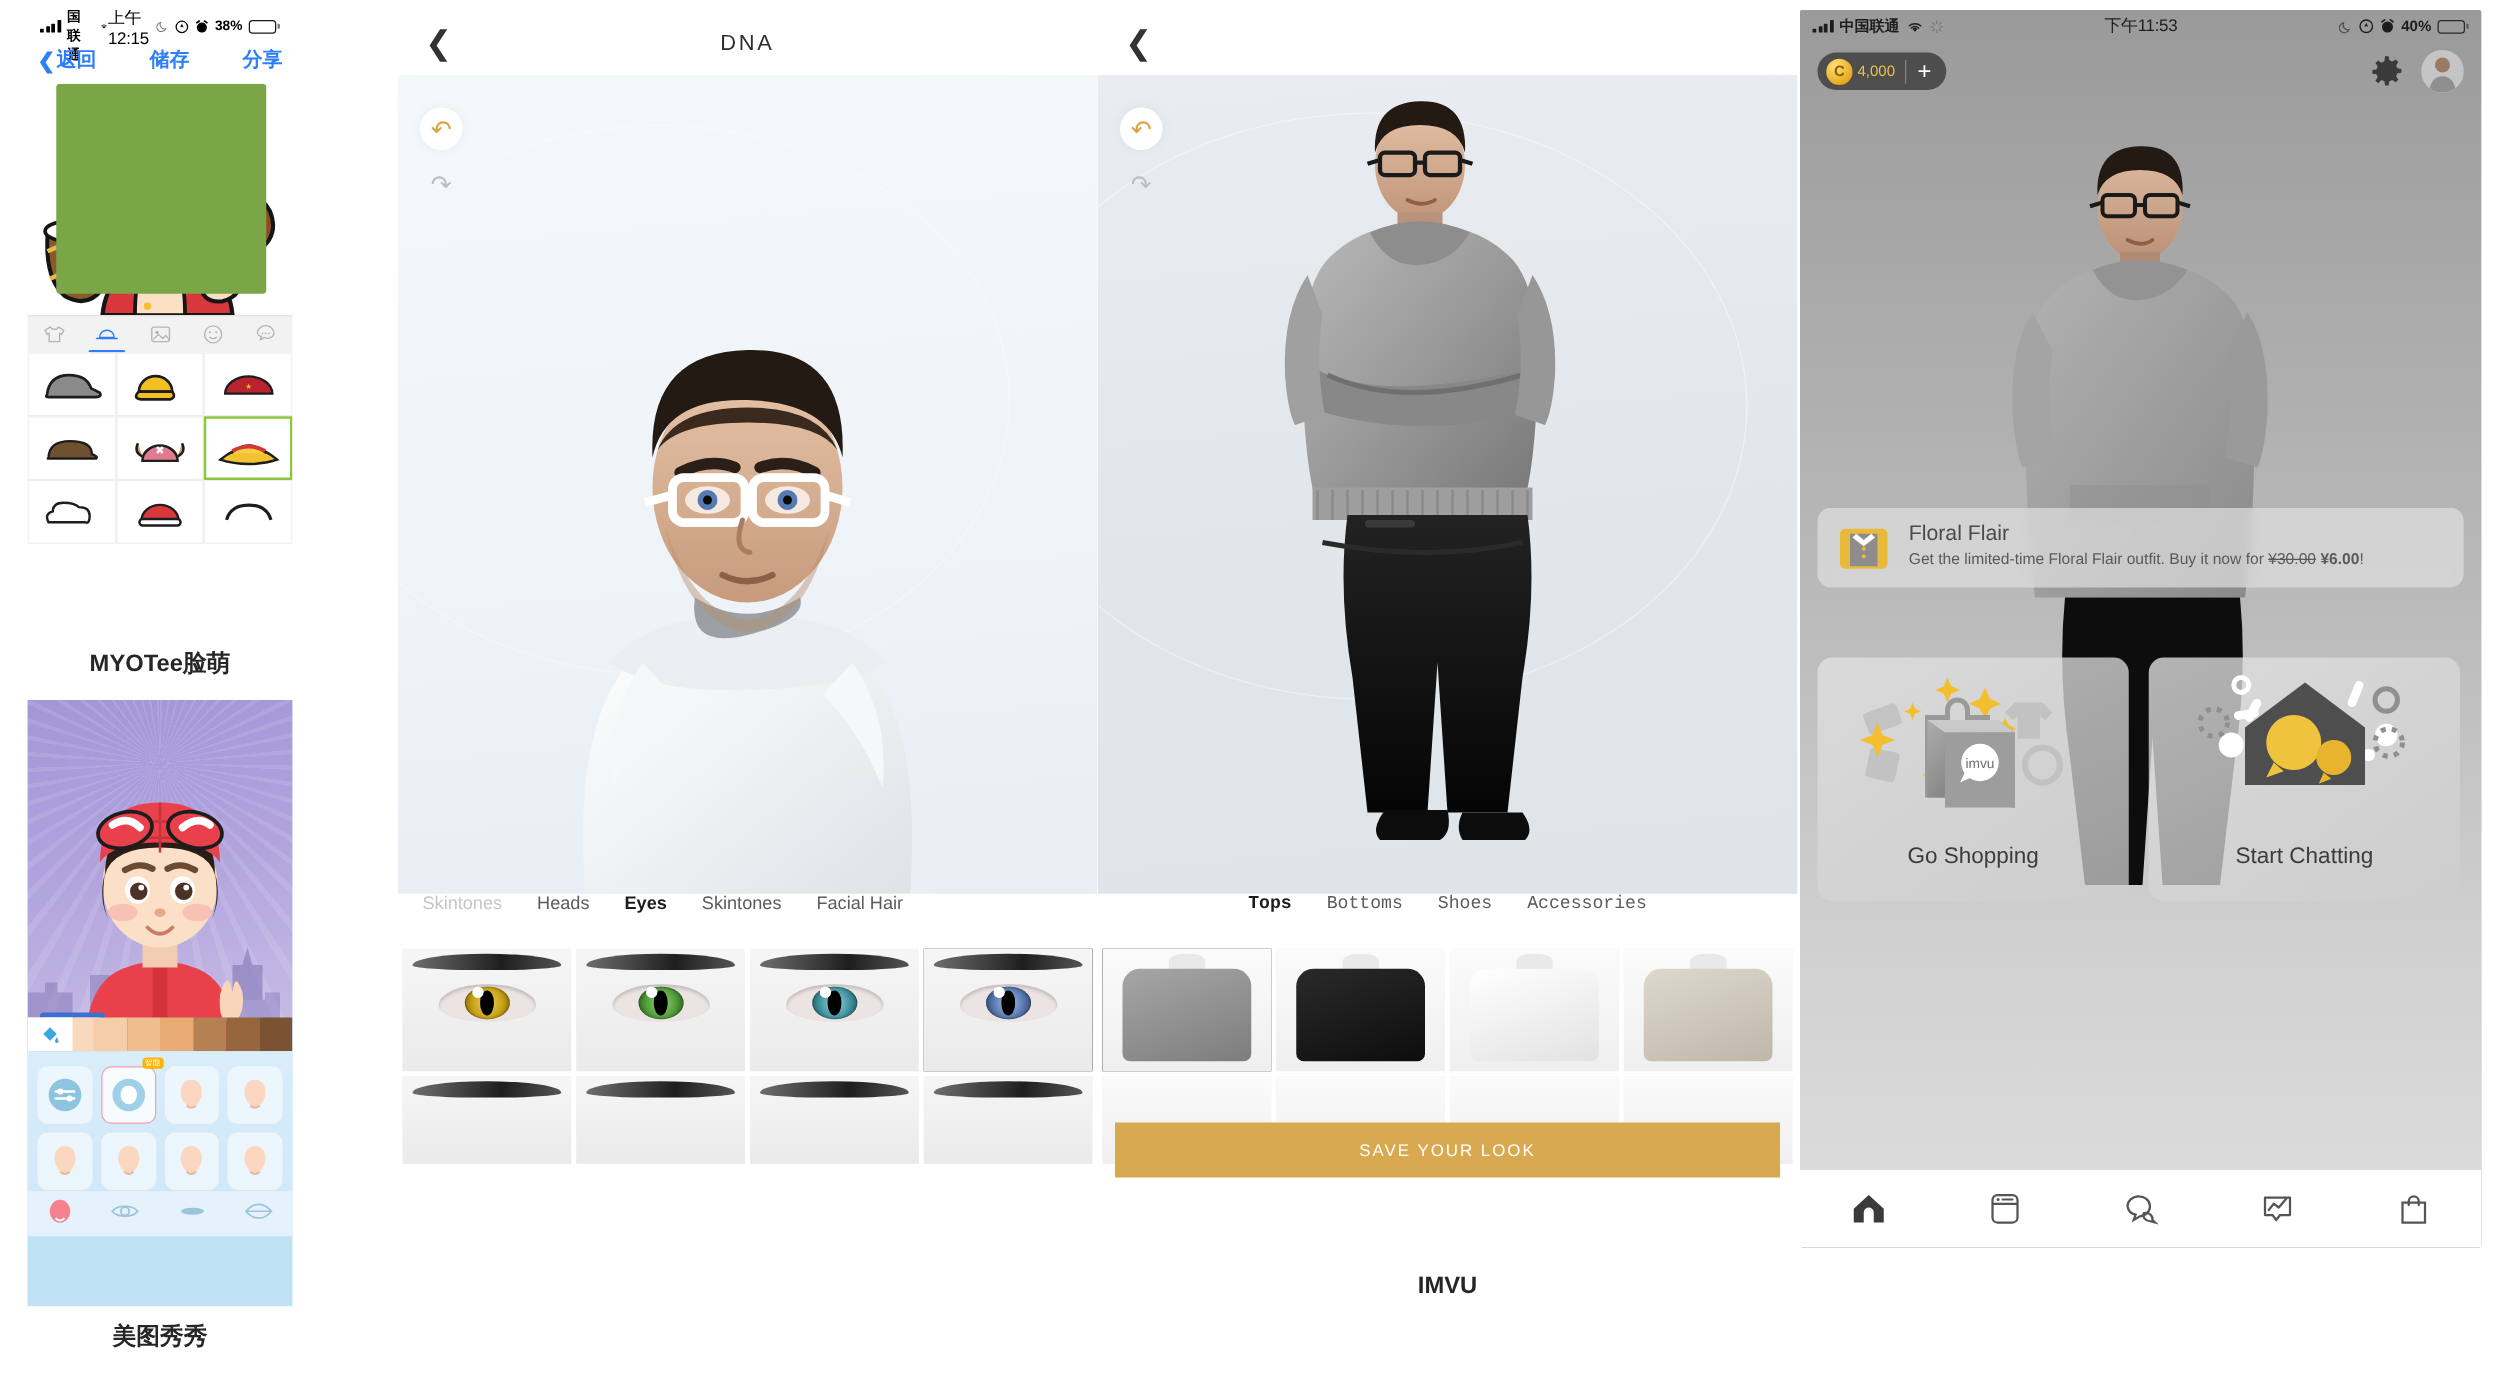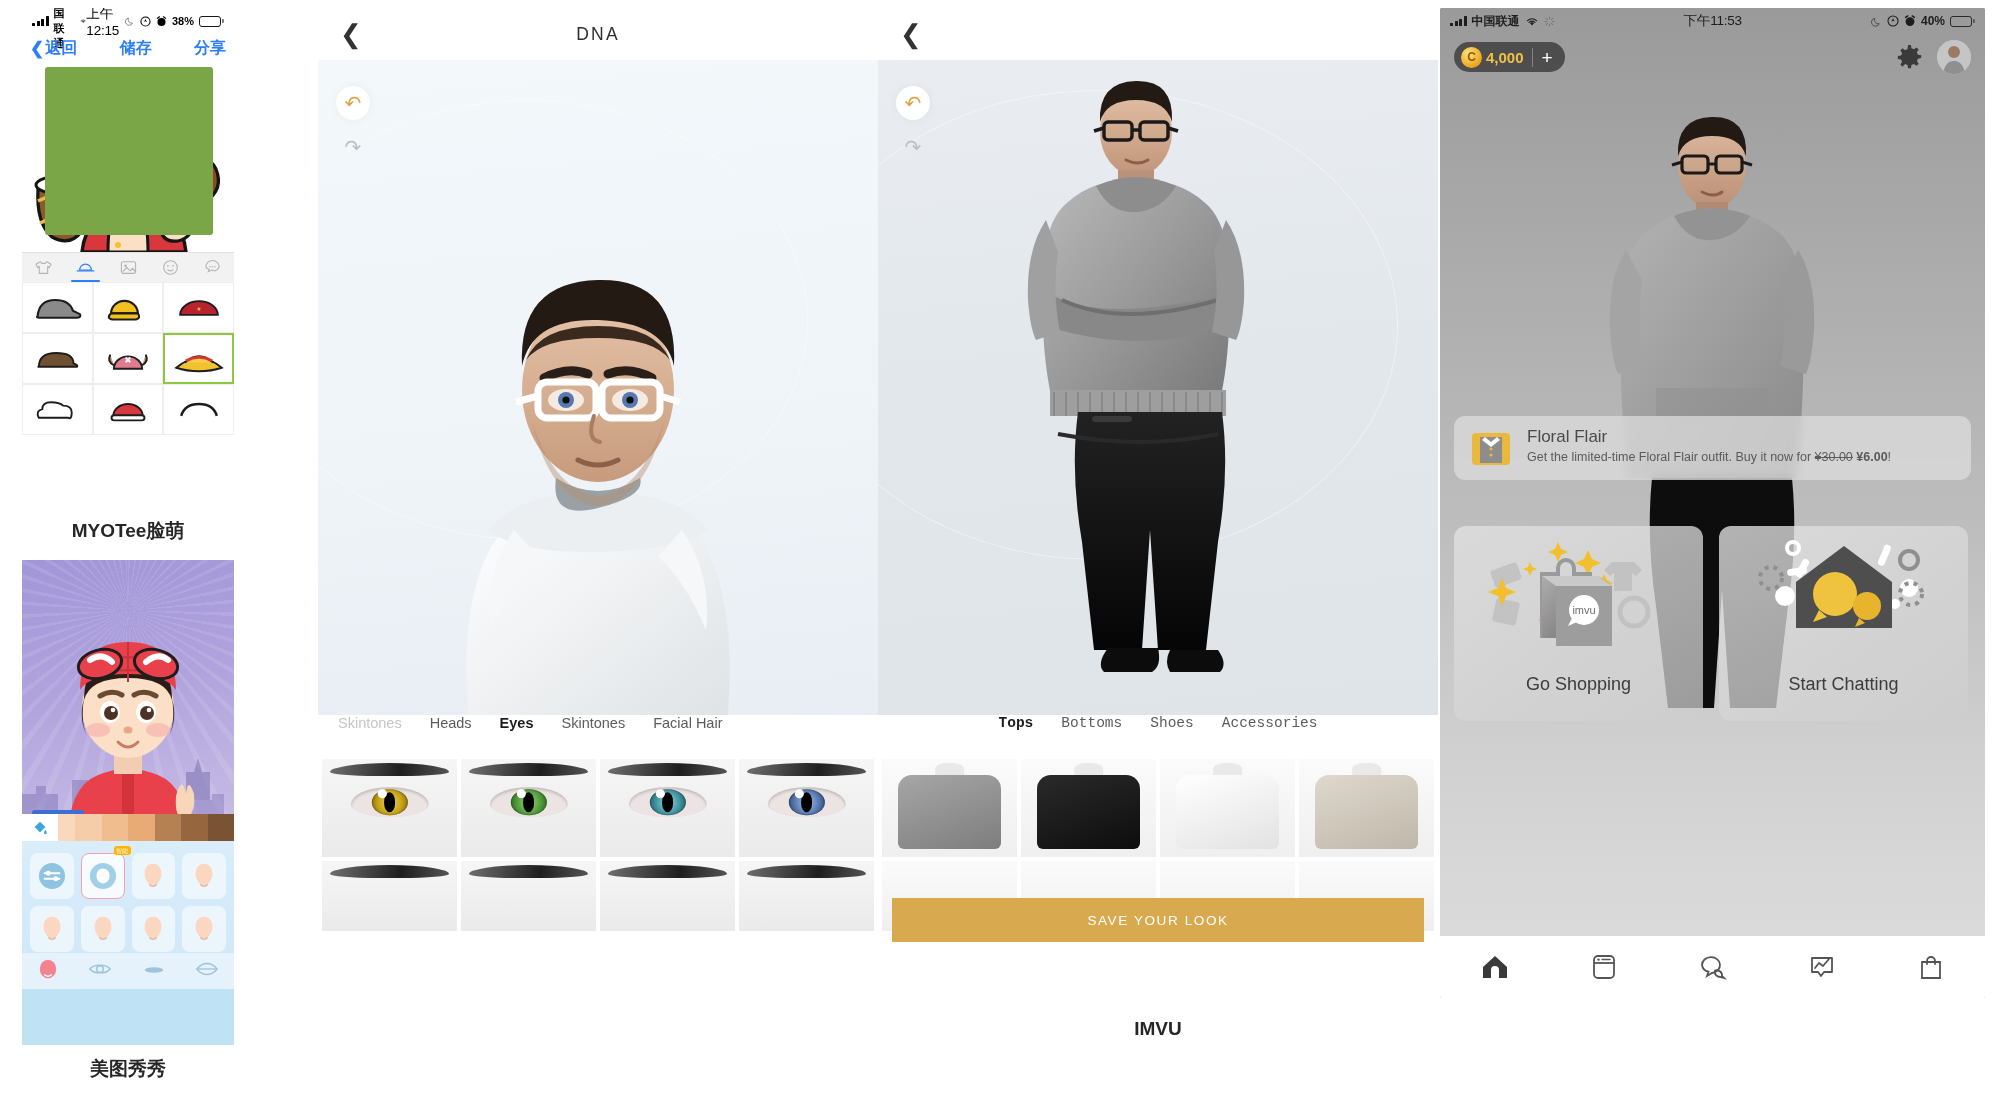--- a/index.html
+++ b/index.html
@@ -113,21 +113,21 @@
 
   
   #panel-home { left: 1440px; top: 8px; width: 545px; height: 990px; background: #8e8e8e; border-radius: 2px; overflow: hidden; }
   .home-bg { position: absolute; inset: 0;
       background: linear-gradient(180deg,#9a9a9a 0%,#a9a9a9 22%,#bdbdbd 52%,#d2d2d2 78%,#dedede 100%); }
   #panel-home .statusbar { position: relative; color: #1d1d1d; }
   .home-toprow { position: relative; display: flex; align-items: center; justify-content: space-between; padding: 6px 14px 0; }
   .credits { display: flex; align-items: center; background: rgba(60,60,60,.82); border-radius: 17px; height: 30px; padding: 0 3px; }
   .coin { width: 21px; height: 21px; border-radius: 50%; background: radial-gradient(circle at 35% 30%, #ffe07a, #e8a81e 70%, #c98b10);
           color: #8a5e06; font-size: 12px; font-weight: bold; display: flex; align-items: center; justify-content: center; margin: 0 4px; }
-  .credits-val { color: #f0c24a; font-size: 15px; font-weight: 700; padding-right: 8px; }
+  .credits-val { color: #f0c24a; font-size: 12px; font-weight: 400; padding-right: 8px; }
   .credits-plus { color: #fff; font-size: 19px; font-weight: 300; border-left: 1px solid rgba(255,255,255,.3); padding: 0 9px; line-height: 1; }
   .home-icons { display: flex; align-items: center; gap: 14px; }
   .avatar-chip { width: 34px; height: 34px; border-radius: 50%; overflow: hidden; background: #b9b9b9; position: relative; }
   .promo { position: absolute; left: 14px; right: 14px; border-radius: 11px;
            background: rgba(222,222,222,.72); backdrop-filter: blur(4px);
            padding: 11px 14px; display: flex; gap: 13px; align-items: flex-start; }
   .promo-icon { width: 46px; height: 42px; flex: 0 0 46px; position: relative; }
   .promo-title { font-size: 17px; color: #4a4a4a; margin-bottom: 2px; }
   .promo-sub { font-size: 12.5px; color: #5a5a5a; line-height: 1.3; }
   .strike { text-decoration: line-through; }
@@ -829,21 +829,21 @@
           <svg width="34" height="34" viewBox="0 0 34 34">
             <rect width="34" height="34" fill="#c5c5c5"></rect>
             <circle cx="17" cy="12" r="6" fill="#9a7a62"></circle>
             <path d="M6 34q2-13 11-13t11 13z" fill="#8f8f8f"></path>
           </svg>
         </div>
       </div>
     </div>
 
 
-    <div class="promo" style="top:408px;">
+    <div class="promo" style="top:398px;">
       <div class="promo-icon">
         <svg width="46" height="42" viewBox="0 0 46 42">
             <rect x="4" y="6" width="38" height="32" rx="4" fill="#e8b93a"></rect>
             <path d="M12 10h22v26H12z" fill="#8d8d8d"></path>
             <path d="M17 10l6 5 6-5 3 3-9 7-9-7z" fill="#fff"></path>
             <circle cx="23" cy="22" r="1.6" fill="#e8b93a"></circle>
             <circle cx="23" cy="28" r="1.6" fill="#e8b93a"></circle>
           </svg>
       </div>
       <div style="flex:1">

